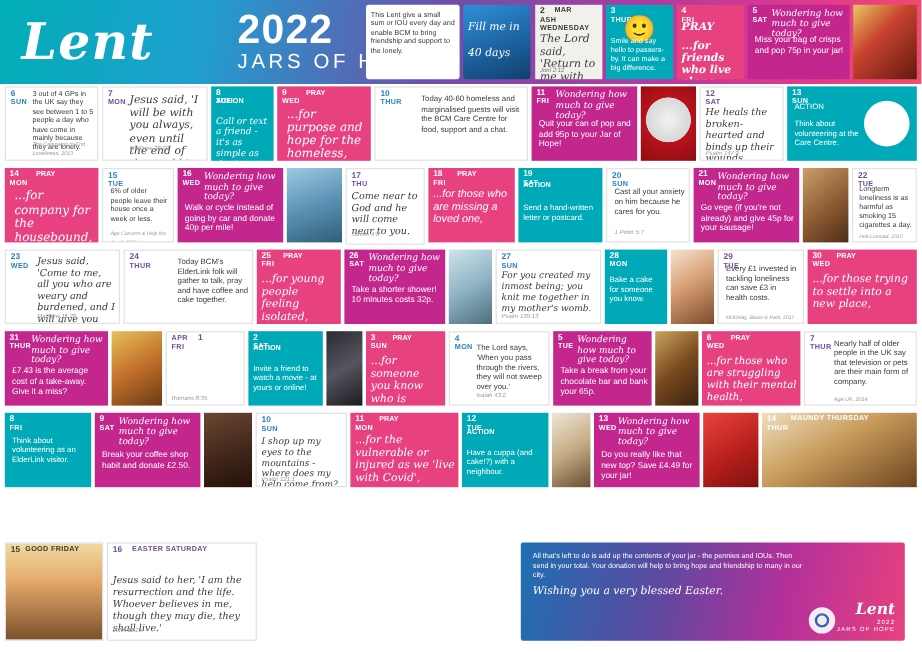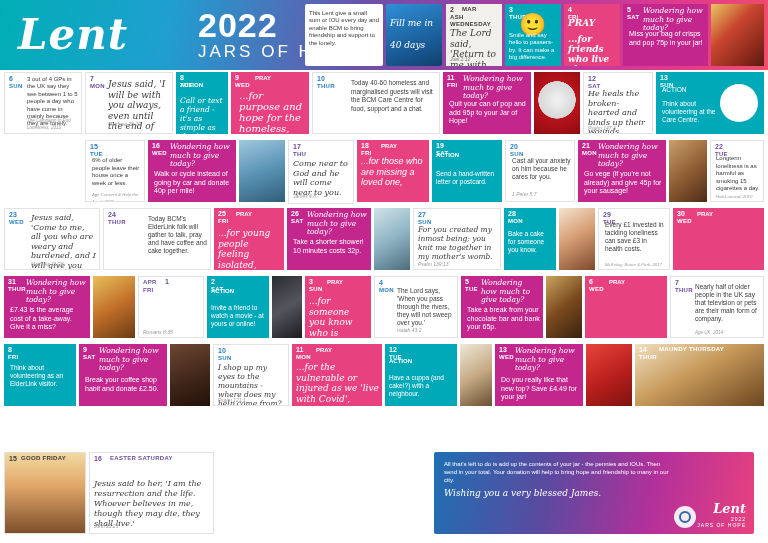--- a/index.html
+++ b/index.html
@@ -173,20 +173,26 @@
   </div>
 
   <div class="cell c-teal" style="left:656px;top:72px;width:108px;height:62px;">
     <div class="num">13</div>
     <div class="dow">SUN</div>
     <div class="body" style="left:6px;top:14px;font-size:6.5px;">ACTION</div>
     <div class="body" style="left:6px;top:28px;width:54px;font-size:6.5px;line-height:8px;">Think about volunteering at the Care Centre.</div>
     <div style="position:absolute;right:6px;top:12px;width:38px;height:38px;border-radius:50%;background:#ffffff;"></div>
   </div>
 
+  <div class="cell c-pink" style="left:4px;top:140px;width:78px;height:62px;">
+    <div class="num">14</div>
+    <div class="dow">MON</div>
+    <div class="body" style="left:26px;top:3px;font-size:6px;font-weight:bold;">PRAY</div>
+    <div class="body" style="left:8px;top:18px;font-family:'DejaVu Serif',serif;font-style:italic;font-size:10px;line-height:11.5px;">...for company for the housebound,</div>
+  </div>
 
   <div class="cell c-white dark" style="left:85px;top:140px;width:60px;height:62px;border:1px solid #e2e2e2;">
     <div class="num" style="color:#2a7fc1;">15</div>
     <div class="dow" style="color:#2a7fc1;">TUE</div>
     <div class="body" style="left:6px;top:16px;color:#3a3a3a;font-size:6px;line-height:7.5px;">6% of older people leave their house once a week or less.</div>
     <div class="body" style="left:6px;top:50px;color:#999;font-size:4.3px;font-style:italic;">Age Concern &amp; Help the Aged, 2009</div>
   </div>
 
   <div class="cell c-magenta" style="left:148px;top:140px;width:88px;height:62px;">
     <div class="num">16</div>
@@ -285,20 +291,21 @@
     <div class="num" style="color:#6e4ca0;">29</div>
     <div class="dow" style="color:#6e4ca0;">TUE</div>
     <div class="body" style="left:6px;top:12px;color:#3a3a3a;font-size:6.5px;line-height:8px;">Every £1 invested in tackling loneliness can save £3 in health costs.</div>
     <div class="body" style="left:6px;top:52px;color:#999;font-size:4.3px;font-style:italic;">McKinlay, Bauer &amp; Park, 2017</div>
   </div>
 
   <div class="cell c-pink" style="left:673px;top:208px;width:91px;height:62px;">
     <div class="num">30</div>
     <div class="dow">WED</div>
     <div class="body" style="left:24px;top:3px;font-size:6px;font-weight:bold;">PRAY</div>
+    <div class="body center" style="top:20px;font-family:'DejaVu Serif',serif;font-style:italic;font-size:9px;line-height:10.5px;">...for those trying to settle into a new place,</div>
   </div>
 
   <div class="cell c-magenta" style="left:4px;top:276px;width:86px;height:62px;">
     <div class="num">31</div>
     <div class="dow">THUR</div>
     <div class="body" style="left:22px;top:3px;font-family:'DejaVu Serif',serif;font-style:italic;font-size:7.5px;line-height:8.5px;">Wondering how much to give today?</div>
     <div class="body" style="left:6px;top:30px;font-size:7px;line-height:8.5px;">£7.43 is the average cost of a take-away. Give it a miss?</div>
   </div>
   <div class="cell imgcell ph-takeaway" style="left:93px;top:276px;width:42px;height:62px;"></div>
 
@@ -336,20 +343,21 @@
     <div class="dow">TUE</div>
     <div class="body" style="left:20px;top:3px;font-family:'DejaVu Serif',serif;font-style:italic;font-size:7.5px;line-height:8.5px;">Wondering how much to give today?</div>
     <div class="body" style="left:6px;top:30px;font-size:7px;line-height:8.5px;">Take a break from your chocolate bar and bank your 65p.</div>
   </div>
   <div class="cell imgcell ph-choc" style="left:546px;top:276px;width:36px;height:62px;"></div>
 
   <div class="cell c-pink" style="left:585px;top:276px;width:82px;height:62px;">
     <div class="num">6</div>
     <div class="dow">WED</div>
     <div class="body" style="left:24px;top:3px;font-size:6px;font-weight:bold;">PRAY</div>
+    <div class="body center" style="top:20px;font-family:'DejaVu Serif',serif;font-style:italic;font-size:8.5px;line-height:10px;">...for those who are struggling with their mental health,</div>
   </div>
 
   <div class="cell c-white dark" style="left:670px;top:276px;width:94px;height:62px;border:1px solid #e2e2e2;">
     <div class="num" style="color:#6e4ca0;">7</div>
     <div class="dow" style="color:#6e4ca0;">THUR</div>
     <div class="body" style="left:24px;top:6px;color:#3a3a3a;font-size:6.5px;line-height:8px;">Nearly half of older people in the UK say that television or pets are their main form of company.</div>
     <div class="body" style="left:24px;top:52px;color:#999;font-size:4.5px;font-style:italic;">Age UK, 2014</div>
   </div>
 
   <div class="cell c-teal" style="left:4px;top:344px;width:72px;height:62px;">
@@ -410,21 +418,21 @@
   <div class="cell c-white dark" style="left:89px;top:452px;width:125px;height:82px;border:1px solid #e2e2e2;">
     <div class="num" style="color:#6e4ca0;">16</div>
     <div class="dow" style="left:20px;top:2px;color:#6e4ca0;">EASTER SATURDAY</div>
     <div class="body center script" style="top:26px;color:#3a3a3a;font-size:8px;line-height:10px;">Jesus said to her, 'I am the resurrection and the life. Whoever believes in me, though they may die, they shall live.'</div>
     <div class="body center" style="top:70px;color:#999;font-size:5px;font-style:italic;">John 11:25</div>
   </div>
 
 
   <div class="thanks">
     <p style="width:228px;">All that's left to do is add up the contents of your jar - the pennies and IOUs. Then send in your total. Your donation will help to bring hope and friendship to many in our city.</p>
-    <div class="bless">Wishing you a very blessed James.</div>
+    <div class="bless">Wishing you a very blessed Easter.</div>
     <div class="seal"></div>
     <div class="thanks-logo">
       <div class="l1">Lent</div>
       <div class="l2">2022</div>
       <div class="l2">JARS OF HOPE</div>
     </div>
   </div>
 
 </div>
 

